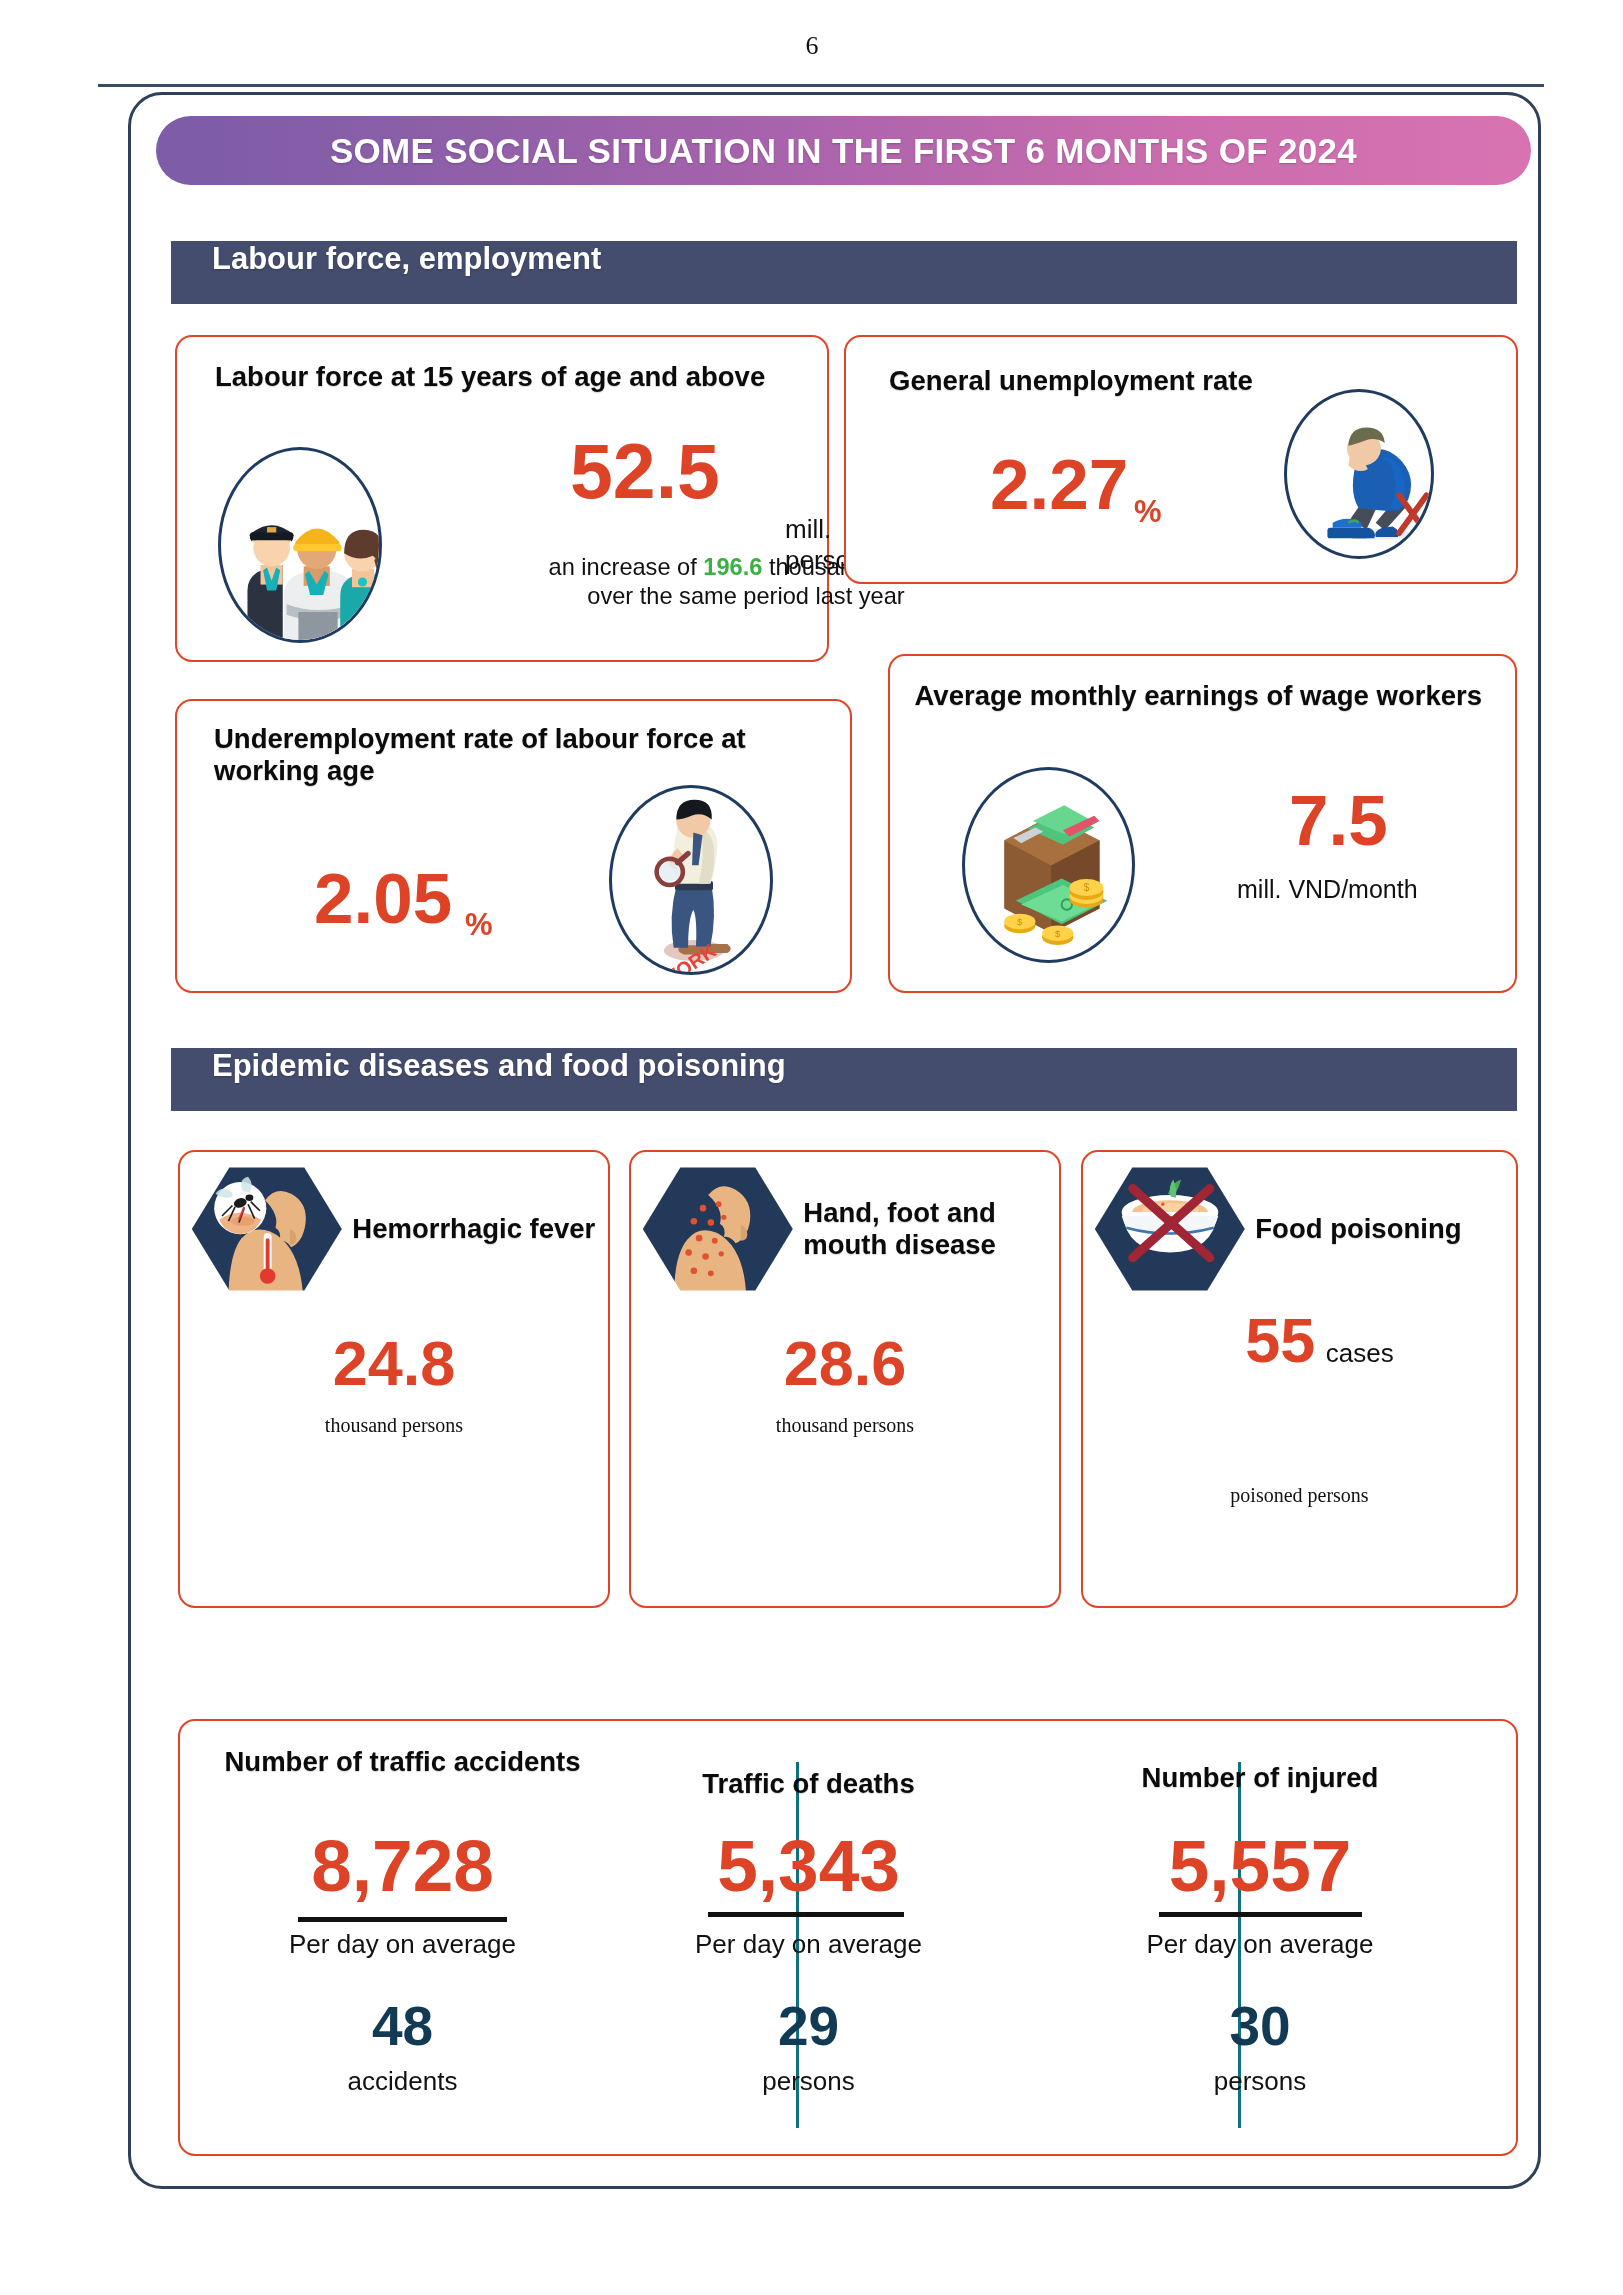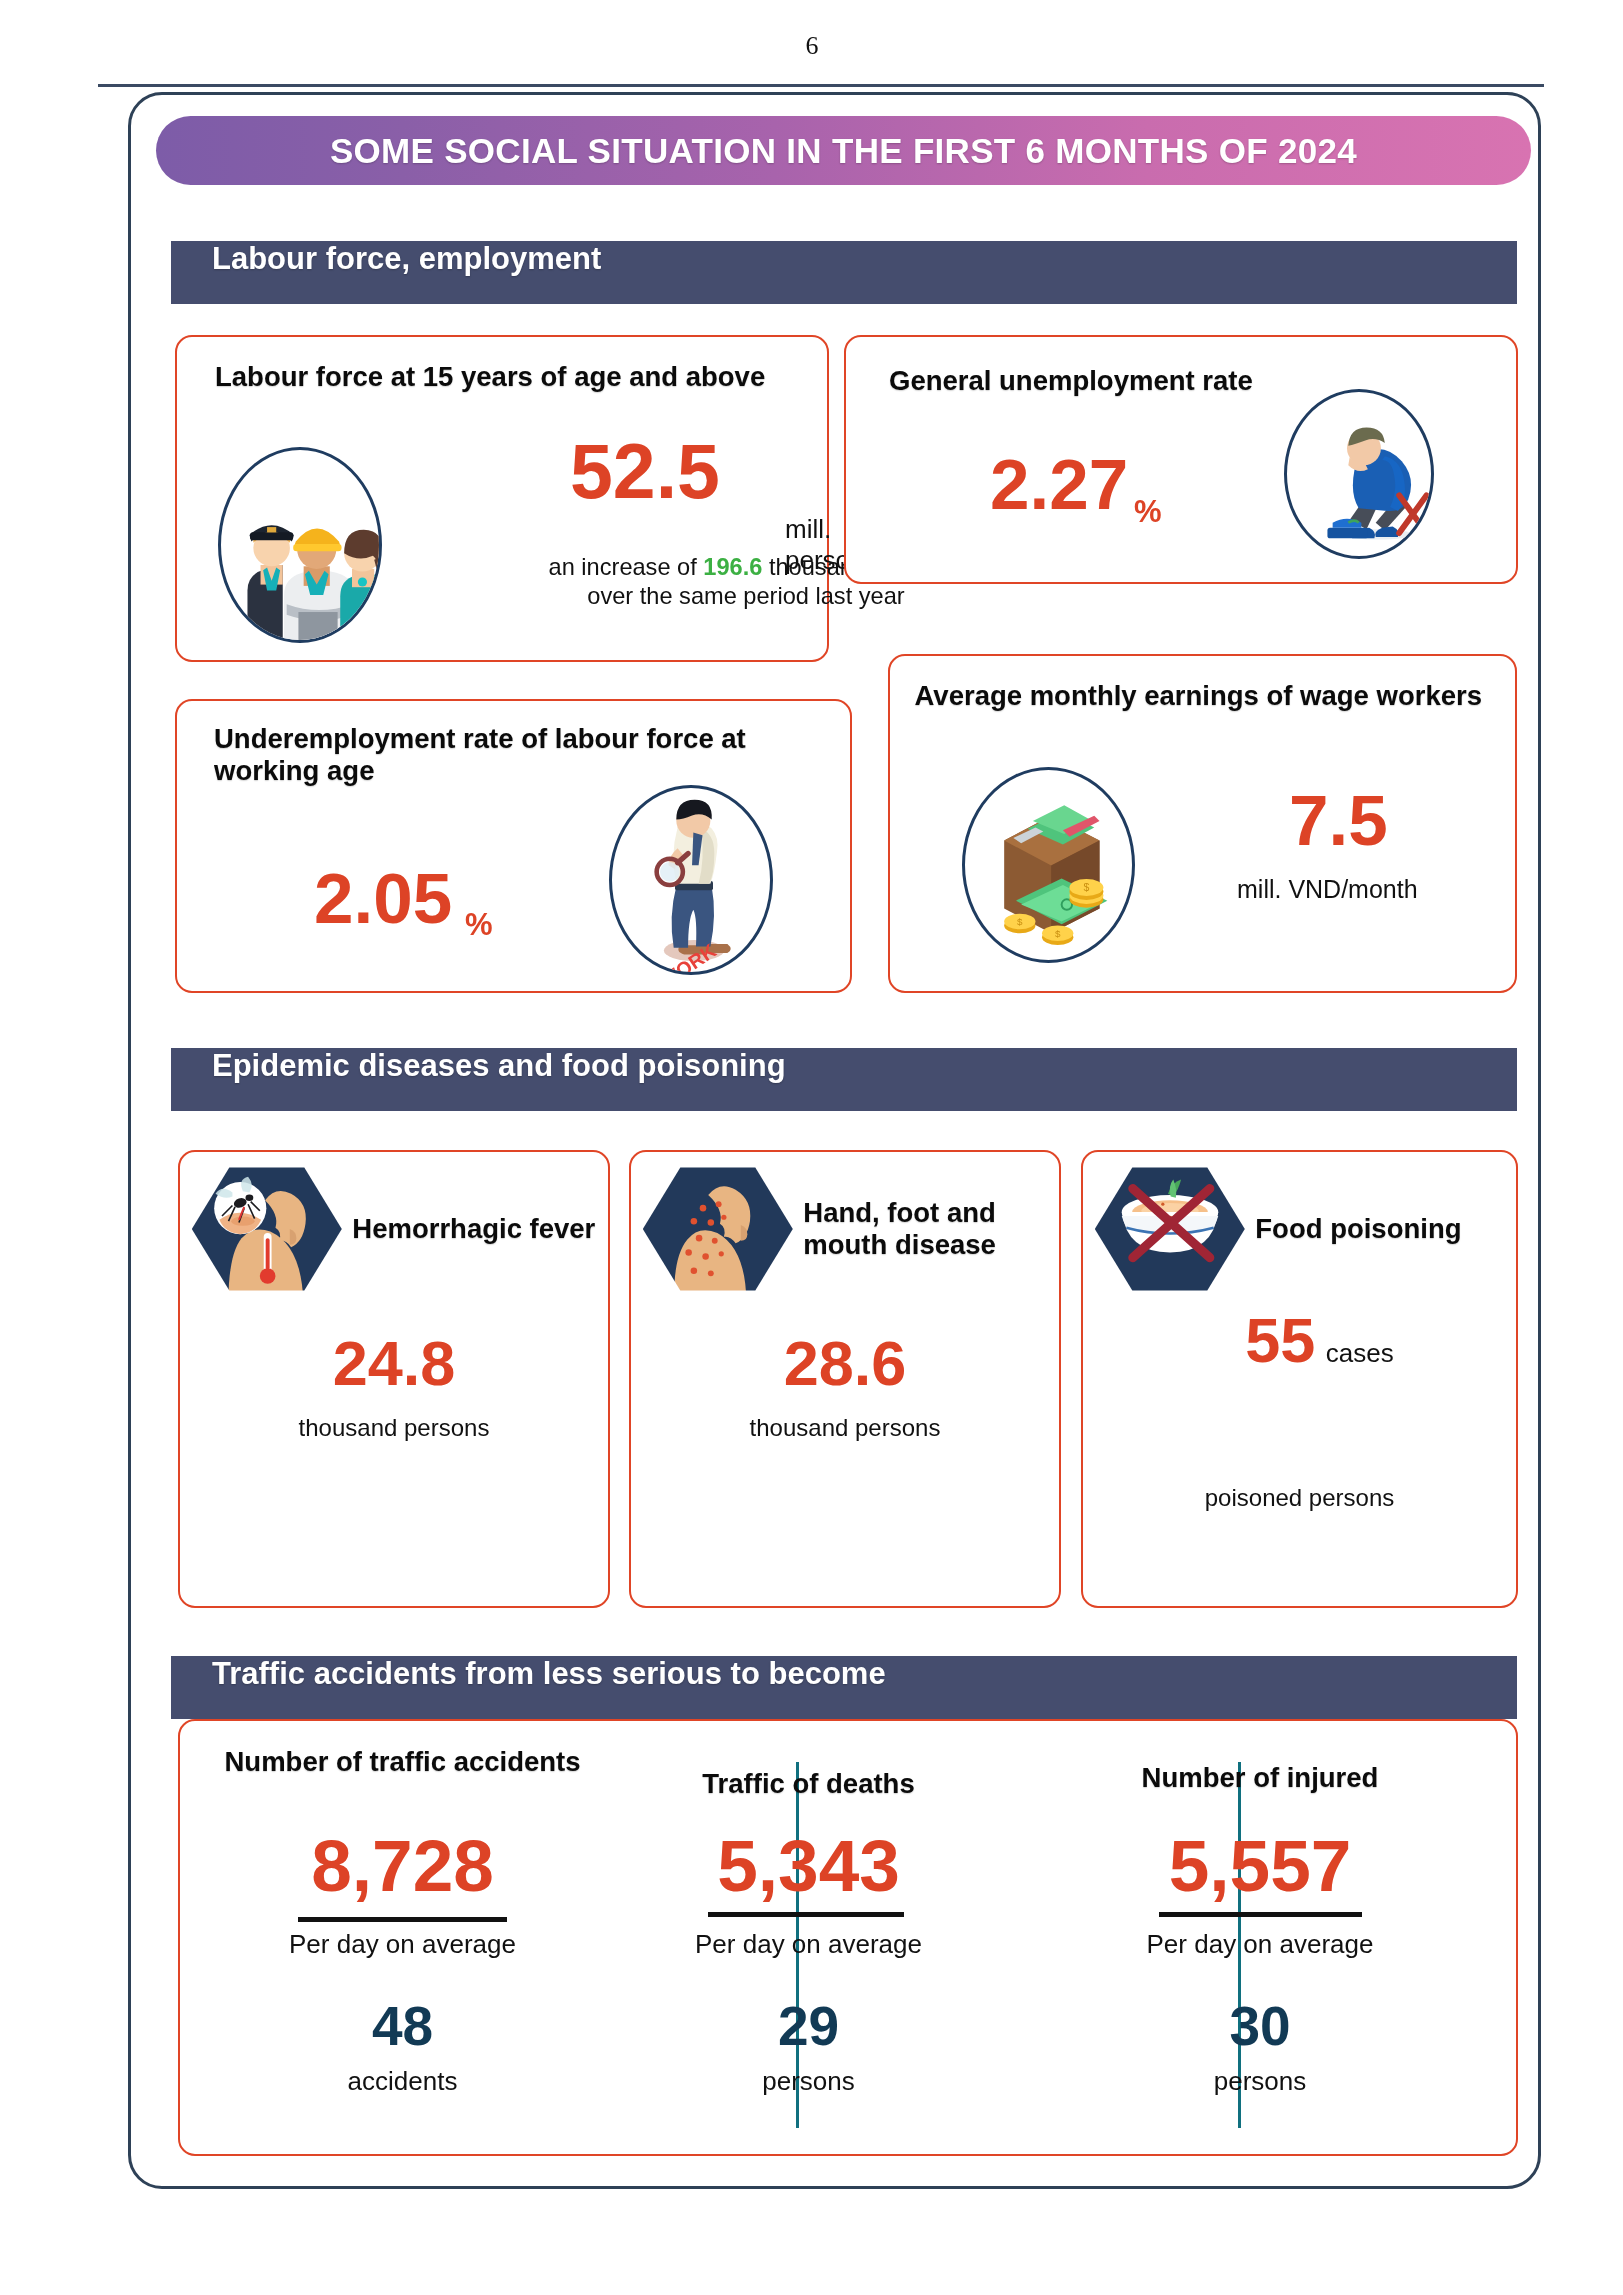--- a/index.html
+++ b/index.html
@@ -89,21 +89,21 @@
   .ecard{position:absolute;top:1150px;height:458px;border:2.6px solid #e04526;
     border-radius:17px;box-sizing:border-box;background:#fff;}
   #e1{left:178px;width:432px;}
   #e2{left:629px;width:432px;}
   #e3{left:1081px;width:437px;}
   .ecard .ehead{position:absolute;left:11.8px;top:13px;display:flex;align-items:center;gap:10.5px;}
   .ecard .elabel{font-size:27.5px;font-weight:bold;color:#0b0b0b;line-height:1.16;
     text-shadow:0 1.3px 1.3px rgba(0,0,0,.18);}
   .ecard .eval{position:absolute;width:100%;text-align:center;color:#dd4326;
     font-weight:bold;font-size:63px;}
-  .ecard .eunit{position:absolute;width:100%;text-align:center;font-size:24px;color:#111;}
+  .ecard .eunit{position:absolute;width:100%;text-align:center;font-size:20px;color:#111;font-family:Liberation Serif, serif;}
 
   
   .hexbadge{
     width:150px;height:128px;position:relative;flex:none;
     background:#22395a;
     clip-path:polygon(25% 2%,75% 2%,100% 50%,75% 98%,25% 98%,0% 50%);
     display:flex;align-items:center;justify-content:center;
     filter:drop-shadow(0 2px 2px rgba(0,0,0,.22));
   }
 
@@ -370,23 +370,20 @@
       </div>
       <div class="elabel">Food poisoning</div>
     </div>
     <div style="position:absolute;top:157px;width:100%;display:flex;align-items:baseline;justify-content:center;gap:10.5px;padding-left:20px;">
       <span style="color:#dd4326;font-weight:bold;font-size:63px;line-height:1;">55</span>
       <span style="font-size:26px;color:#111;">cases</span>
     </div>
     <div class="eunit" style="top:332px;">poisoned persons</div>
   </div>
 
-  <div class="sec-bar" id="bar-traffic">
-    <span class="t">Traffic accidents from less serious to become</span>
-  </div>
 
   <div class="card" id="c-traffic">
     <div class="tdiv" id="td1"></div>
     <div class="tdiv" id="td2"></div>
 
     <div class="tcol" id="tc1">
       <div class="t-title" style="top:25px;">Number of traffic accidents</div>
       <div class="t-big" style="top:103px;">8,728</div>
       <div class="t-rule" style="left:92px;top:196px;width:209px;"></div>
       <div class="t-sub" style="top:208px;">Per day on average</div>

